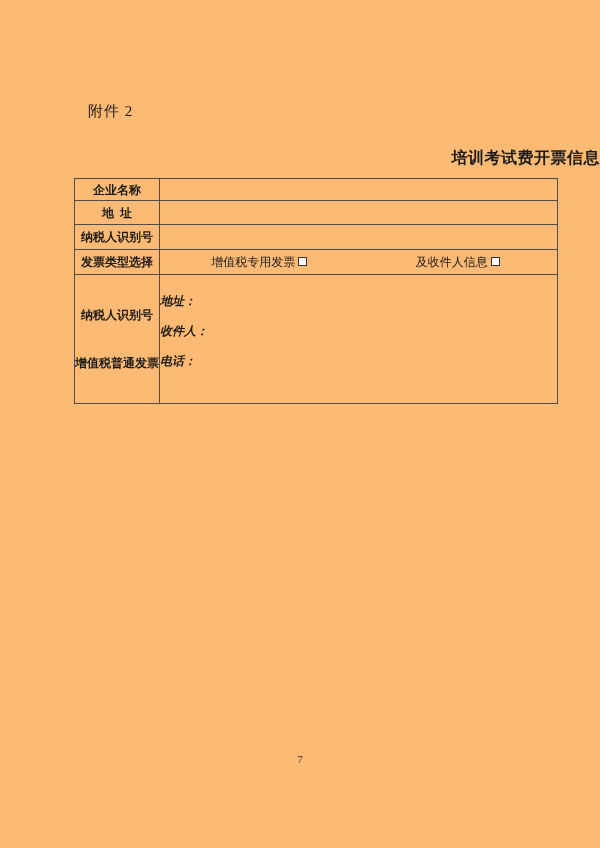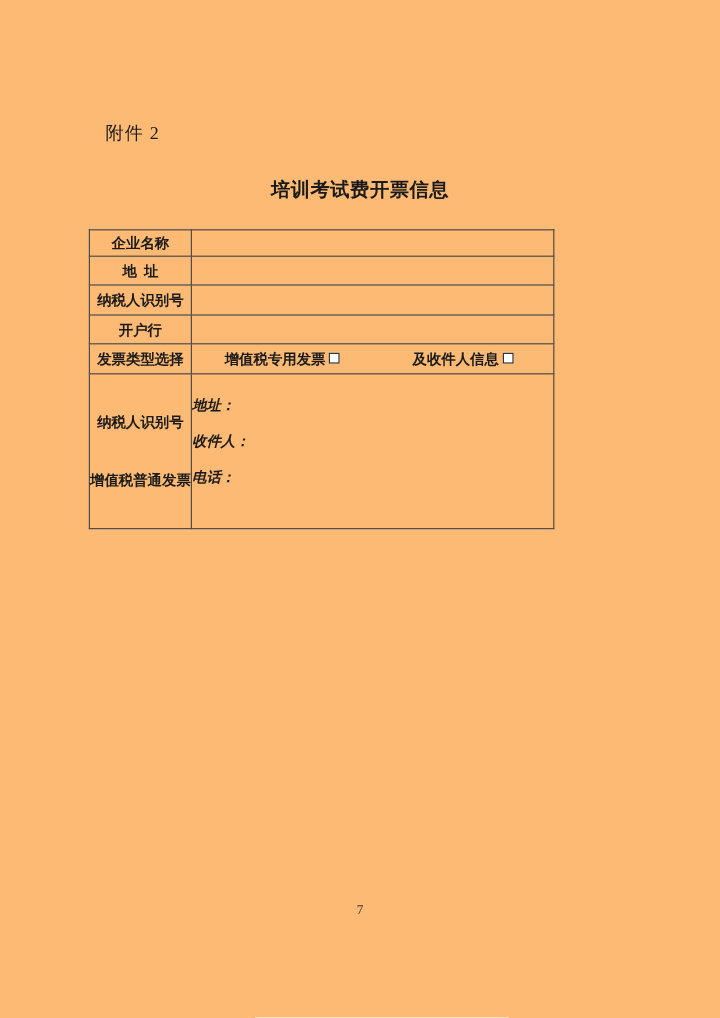--- a/index.html
+++ b/index.html
@@ -22,35 +22,35 @@
     top: 102px;
     font-size: 15px;
     letter-spacing: 1px;
     white-space: pre;
   }
   .doc-title {
     position: absolute;
     left: 0;
     top: 148px;
     width: 100%;
-    text-align: center;
+    text-align: right;
     font-size: 16px;
     font-weight: bold;
     letter-spacing: 0.5px;
     white-space: pre;
   }
   .doc-title .emph {
     font-family: "Liberation Sans", "DejaVu Sans", sans-serif;
     font-weight: 900;
   }
   table.form {
     position: absolute;
     left: 74px;
-    top: 191px;
-    width: 388px;
+    top: 178px;
+    width: 484px;
     border-collapse: collapse;
     table-layout: fixed;
     padding-left: 40px;
   }
   table.form td {
     border: 1px solid #4d4d4d;
     font-size: 12px;
     padding: 0;
     vertical-align: middle;
   }
@@ -64,21 +64,21 @@
   td.val {
     padding-left: 6px;
   }
   .invoice-options {
     display: flex;
     width: 100%;
   }
   .invoice-option {
     flex: 1;
     text-align: center;
-    font-weight: bold;
+    font-weight: normal;
     white-space: nowrap;
   }
   .checkbox {
     display: inline-block;
     width: 7px;
     height: 7px;
     border: 1px solid #333333;
     margin-left: 3px;
     vertical-align: baseline;
     background: #ffffff;
@@ -120,24 +120,20 @@
       <td class="val"></td>
     </tr>
     <tr style="height:24px;">
       <td class="lbl">地  址</td>
       <td class="val"></td>
     </tr>
     <tr style="height:25px;">
       <td class="lbl">纳税人识别号</td>
       <td class="val"></td>
     </tr>
-    <tr style="height:24px;">
-      <td class="lbl">开户行</td>
-      <td class="val"></td>
-    </tr>
     <tr style="height:25px;">
       <td class="lbl">发票类型选择</td>
       <td>
         <div class="invoice-options">
           <div class="invoice-option"><span>增值税专用发票</span><span class="checkbox"></span></div>
           <div class="invoice-option"><span>及收件人信息</span><span class="checkbox"></span></div>
         </div>
       </td>
     </tr>
     <tr style="height:104px;">

